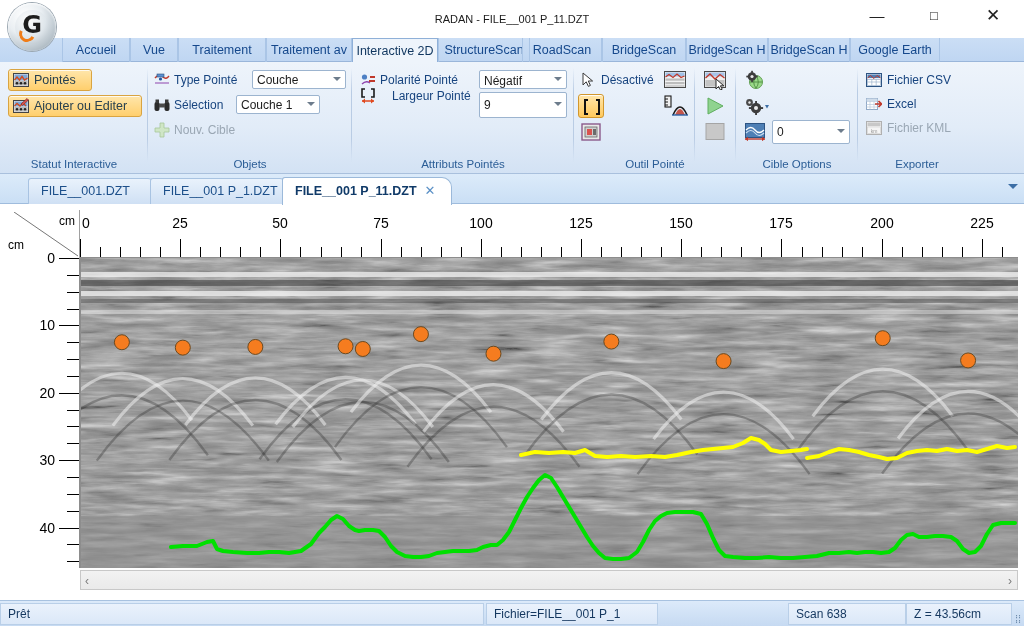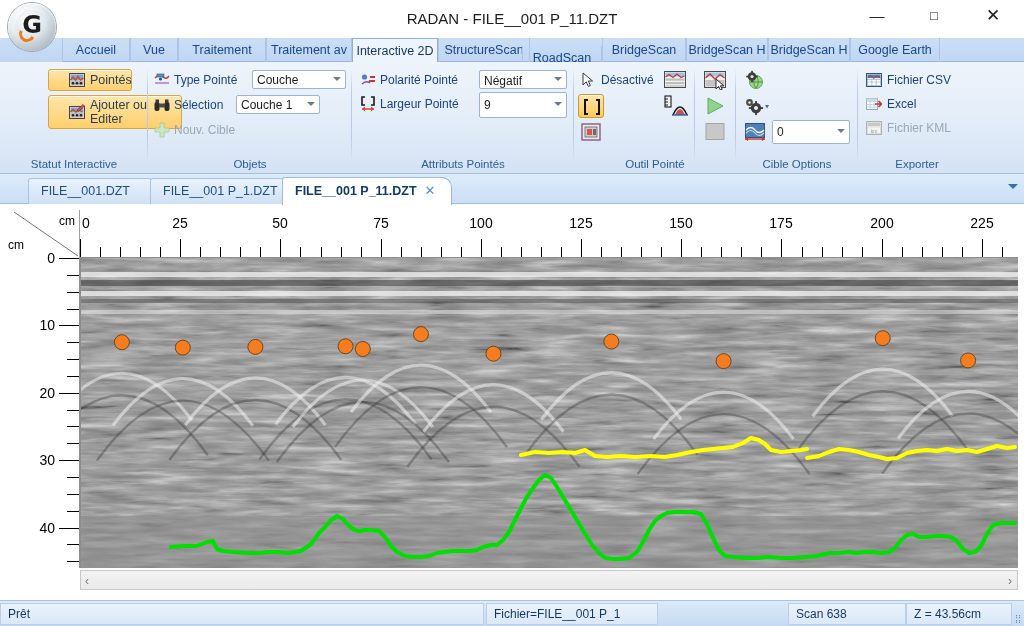--- a/index.html
+++ b/index.html
@@ -16,21 +16,21 @@
          background:linear-gradient(to bottom,#ffffff 0%,#ffffff 100%); }
 
   
   .titlebar {
     position:absolute; left:0; top:0; width:1024px; height:38px;
     background:#ffffff;
   }
   .title-text {
     position:absolute; left:0; top:0; width:1024px; height:38px;
     line-height:38px; text-align:center;
-    font-size:15px; color:#1b1b1b; font-family:"Liberation Sans",sans-serif;
+    font-size:11px; color:#1b1b1b; font-family:"Liberation Sans",sans-serif;
   }
   .logo {
     position:absolute; left:8px; top:3px; width:48px; height:48px;
     border-radius:50%;
     background:radial-gradient(circle at 34% 28%, #ffffff 0%, #e9eef2 38%, #b9c4cc 72%, #8c99a3 100%);
     box-shadow:0 0 0 1px #9aa6b0, inset 0 1px 2px rgba(255,255,255,.9);
     z-index:6;
   }
   .logo-inner {
     position:absolute; left:7px; top:7px; width:34px; height:34px; border-radius:50%;
@@ -95,23 +95,22 @@
 
   .ritem { position:absolute; display:flex; align-items:center; font-size:12px; color:#17447f; }
   .ritem.dim { color:#9aa7b4; }
 
   .icon16 { width:16px; height:16px; display:inline-block; position:relative; flex:0 0 auto; }
 
   .bigtoggle {
     position:absolute; display:flex; align-items:center; gap:5px;
     background:linear-gradient(to bottom,#ffe6ab,#ffcf6d);
     border:1px solid #d9a441; border-radius:3px;
-    padding:2px 8px 2px 20px; font-size:12.5px; color:#27404f;
+    padding:2px 8px 2px 4px; font-size:12.5px; color:#27404f;
     box-shadow:inset 0 1px 0 rgba(255,255,255,.8);
-    margin-left:40px;
   }
 
   .combo {
     position:absolute; height:19px; background:#fff;
     border:1px solid #9cb4cf; border-radius:2px;
     display:flex; align-items:center; font-size:12px; color:#1b1b1b;
     padding-left:4px;
   }
   .combo .arrow {
     position:absolute; right:4px; top:6px; width:0; height:0;
@@ -243,21 +242,21 @@
     <div class="win-btn" id="btn-close">✕</div>
   </div>
 
   <div class="tabstrip" id="tabstrip">
       <div class="rtab" style="left: 62px; width: 68px;">Accueil</div>
       <div class="rtab" style="left: 130px; width: 48px;">Vue</div>
       <div class="rtab" style="left: 178px; width: 88px;">Traitement</div>
       <div class="rtab" style="left: 266px; width: 86px;">Traitement av</div>
       <div class="rtab active" style="left: 352px; width: 86px;">Interactive 2D</div>
       <div class="rtab" style="left: 438px; width: 92px;">StructureScan</div>
-      <div class="rtab" style="left: 522px; width: 80px; margin-top: 8px;">RoadScan</div>
+      <div class="rtab" style="left: 522px; width: 80px;">RoadScan</div>
       <div class="rtab" style="left: 602px; width: 84px;">BridgeScan</div>
       <div class="rtab" style="left: 686px; width: 82px;">BridgeScan H</div>
       <div class="rtab" style="left: 768px; width: 82px;">BridgeScan H</div>
       <div class="rtab" style="left: 850px; width: 90px;">Google Earth</div>
     </div>
 
   <div class="ribbon">
 
     <div class="rgroup" style="left:0px; width:148px;">
       <div class="bigtoggle" style="left:8px; top:5px; width:84px;">
@@ -349,21 +348,21 @@
             <rect x="10" y="4" width="5" height="2" fill="#c0392b"></rect>
           </svg>
         </span>
         <span>Polarité Pointé</span>
       </div>
       <div class="combo" style="left:127px; top:6px; width:88px;align-items:flex-end;">
         <span>Négatif</span>
         <span class="arrow"></span>
       </div>
 
-      <div class="ritem" style="left:8px; top:32px; gap:4px;">
+      <div class="ritem" style="left:8px; top:24px; gap:16px;">
         <span class="icon16">
           <svg width="16" height="16" viewBox="0 0 16 16">
             <path d="M5 1 H2 V9 H5" stroke="#1b1b1b" stroke-width="1.6" fill="none"></path>
             <path d="M11 1 H14 V9 H11" stroke="#1b1b1b" stroke-width="1.6" fill="none"></path>
             <path d="M2 13 H14" stroke="#e0491f" stroke-width="1.5"></path>
             <path d="M2 13 l3 -2.4 v4.8 z" fill="#e0491f"></path>
             <path d="M14 13 l-3 -2.4 v4.8 z" fill="#e0491f"></path>
           </svg>
         </span>
         <span>Largeur Pointé</span>

